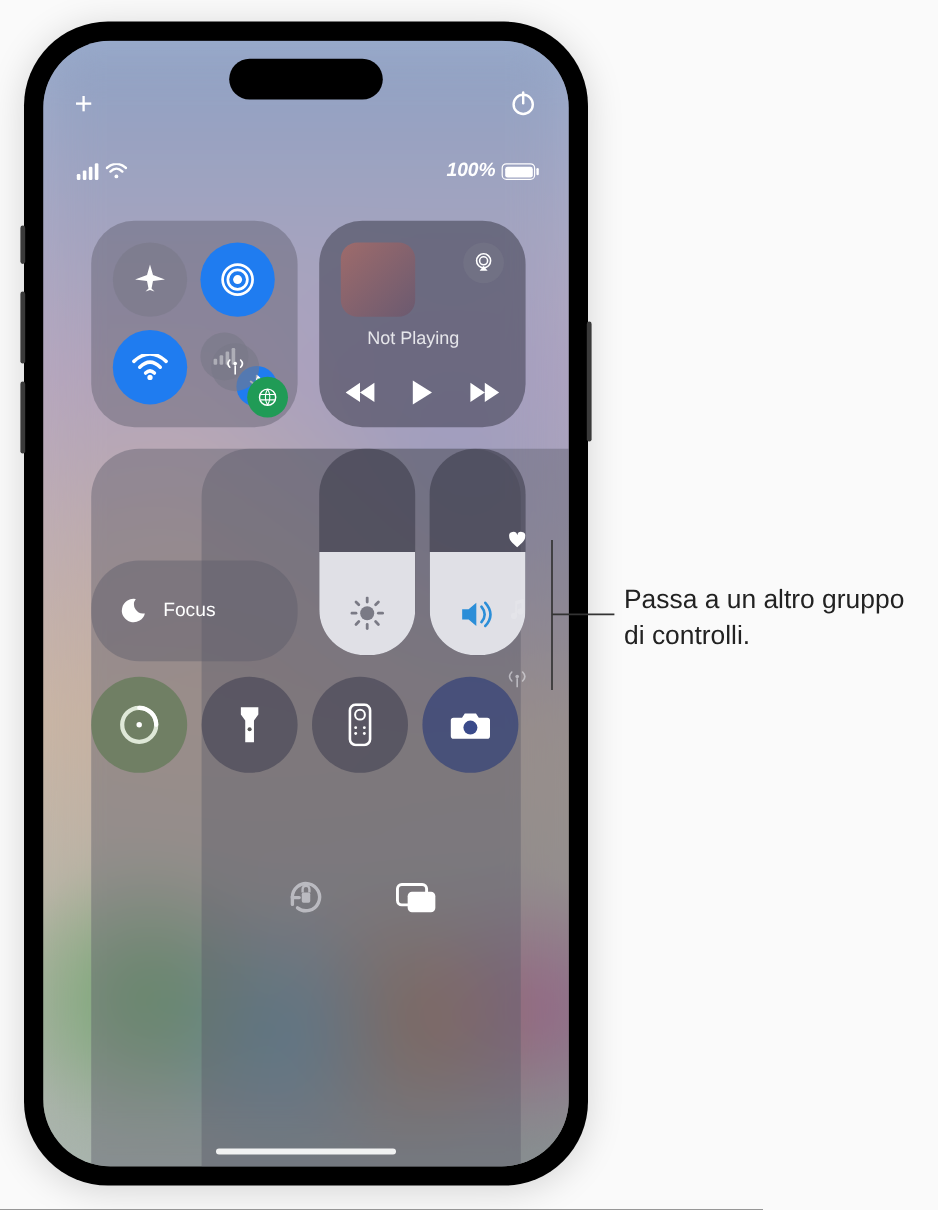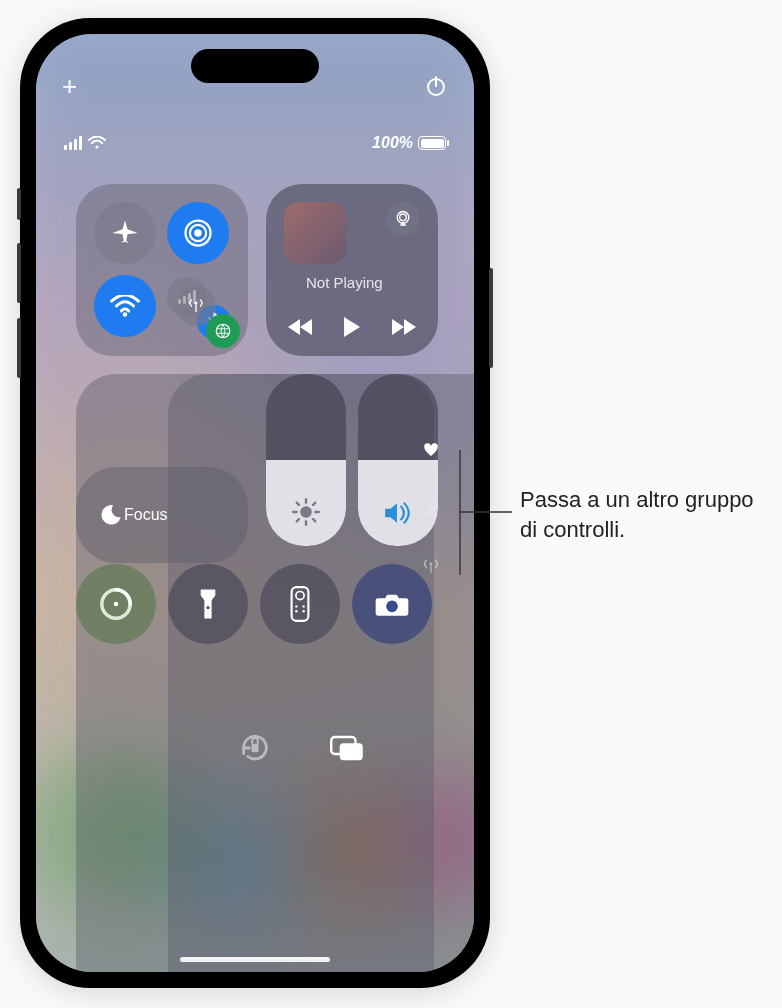--- a/index.html
+++ b/index.html
@@ -106,22 +106,22 @@
   .media-art { position:absolute; left:18px; top:18px; width:62px; height:62px; border-radius:14px;
     background:linear-gradient(135deg,#9e6b6b,#6b5a70); }
   .airplay-ic { position:absolute; right:18px; top:18px; width:34px; height:34px; border-radius:50%;
     background:rgba(120,120,135,.5); display:flex; align-items:center; justify-content:center;}
   .media-title { position:absolute; left:18px; top:90px; font-size:15px; color:#e6e6ea;margin-left:22px; }
   .media-controls { position:absolute; left:0; right:0; bottom:18px; display:flex; justify-content:center; gap:28px; align-items:center;}
   .media-controls svg { display:block; }
 
   .lock-tile { left:0;  top:190px; width:80px; height:80px; border-radius:40px;}
   .mirror-tile{ left:92px;top:190px; width:80px; height:80px; border-radius:40px;}
-  .focus-tile { left:0;  top:283px; width:172px; height:96px; border-radius:40px;
-    display:flex; align-items:center; gap:0; padding-left:22px;}
+  .focus-tile { left:0;  top:283px; width:172px; height:84px; border-radius:40px;
+    display:flex; align-items:center; gap:12px; padding-left:22px;}
   .focus-tile .lbl { font-size:16px; }
 
   .slider { left:190px; top:190px; width:80px; height:172px; border-radius:38px; overflow:hidden;
     background:rgba(55,55,70,.55); }
   .slider .fill { position:absolute; left:0; right:0; bottom:0; background:rgba(240,240,245,.9);}
   .slider.bright .fill{ height:50%; }
   .slider.vol    { left:282px; }
   .slider.vol .fill{ height:50%; }
   .slider .sicon { position:absolute; left:50%; bottom:16px; transform:translateX(-50%);}
 

